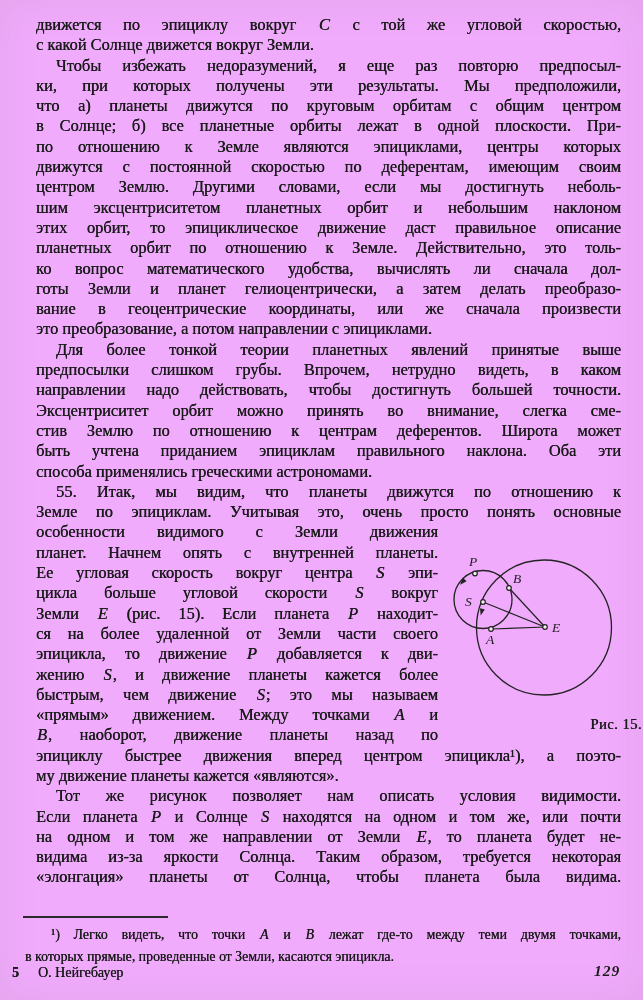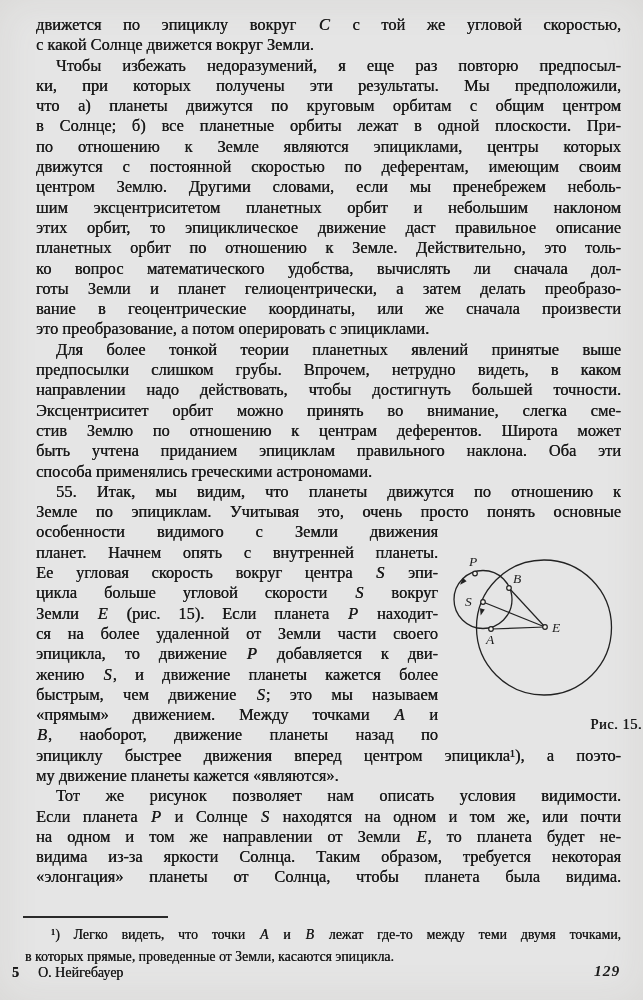--- a/index.html
+++ b/index.html
@@ -1,19 +1,19 @@
 <!DOCTYPE html>
 <html><head>
 <meta charset="utf-8">
 <style>
   html,body{margin:0;padding:0;}
   .page{
     position:relative;
     width:643px;height:1000px;
-    background:#e5e5e5;
+    background:#f0abfc;
     font-family:"Liberation Serif","DejaVu Serif",serif;
     color:#1b1b1b;
     overflow:hidden;
     box-shadow:inset 0 0 40px rgba(120,110,90,0.10);
   }
   .text-block{
     position:absolute;left:36px;top:15px;width:585px;
   }
   .tline{
     height:20.3px;line-height:20.3px;
@@ -73,28 +73,28 @@
 
   <div class="text-block" id="text-block">
       <div class="tline just">движется по эпициклу вокруг <i>C</i> с той же угловой скоростью,</div>
       <div class="tline">с какой Солнце движется вокруг Земли.</div>
       <div class="tline just indent">Чтобы избежать недоразумений, я еще раз повторю предпосыл-</div>
       <div class="tline just">ки, при которых получены эти результаты. Мы предположили,</div>
       <div class="tline just">что а) планеты движутся по круговым орбитам с общим центром</div>
       <div class="tline just">в Солнце; б) все планетные орбиты лежат в одной плоскости. При-</div>
       <div class="tline just">по отношению к Земле являются эпициклами, центры которых</div>
       <div class="tline just">движутся с постоянной скоростью по деферентам, имеющим своим</div>
-      <div class="tline just">центром Землю. Другими словами, если мы пренебрежем неболь-</div>
+      <div class="tline just">центром Землю. Другими словами, если мы достигнуть неболь-</div>
       <div class="tline just">шим эксцентриситетом планетных орбит и небольшим наклоном</div>
       <div class="tline just">этих орбит, то эпициклическое движение даст правильное описание</div>
       <div class="tline just">планетных орбит по отношению к Земле. Действительно, это толь-</div>
       <div class="tline just">ко вопрос математического удобства, вычислять ли сначала дол-</div>
       <div class="tline just">готы Земли и планет гелиоцентрически, а затем делать преобразо-</div>
       <div class="tline just">вание в геоцентрические координаты, или же сначала произвести</div>
-      <div class="tline">это преобразование, а потом оперировать с эпициклами.</div>
+      <div class="tline">это преобразование, а потом направлении с эпициклами.</div>
       <div class="tline just indent">Для более тонкой теории планетных явлений принятые выше</div>
       <div class="tline just">предпосылки слишком грубы. Впрочем, нетрудно видеть, в каком</div>
       <div class="tline just">направлении надо действовать, чтобы достигнуть большей точности.</div>
       <div class="tline just">Эксцентриситет орбит можно принять во внимание, слегка сме-</div>
       <div class="tline just">стив Землю по отношению к центрам деферентов. Широта может</div>
       <div class="tline just">быть учтена приданием эпициклам правильного наклона. Оба эти</div>
       <div class="tline">способа применялись греческими астрономами.</div>
       <div class="tline just indent">55. Итак, мы видим, что планеты движутся по отношению к</div>
       <div class="tline just">Земле по эпициклам. Учитывая это, очень просто понять основные</div>
       <div class="tline just narrow">особенности видимого с Земли движения</div>

